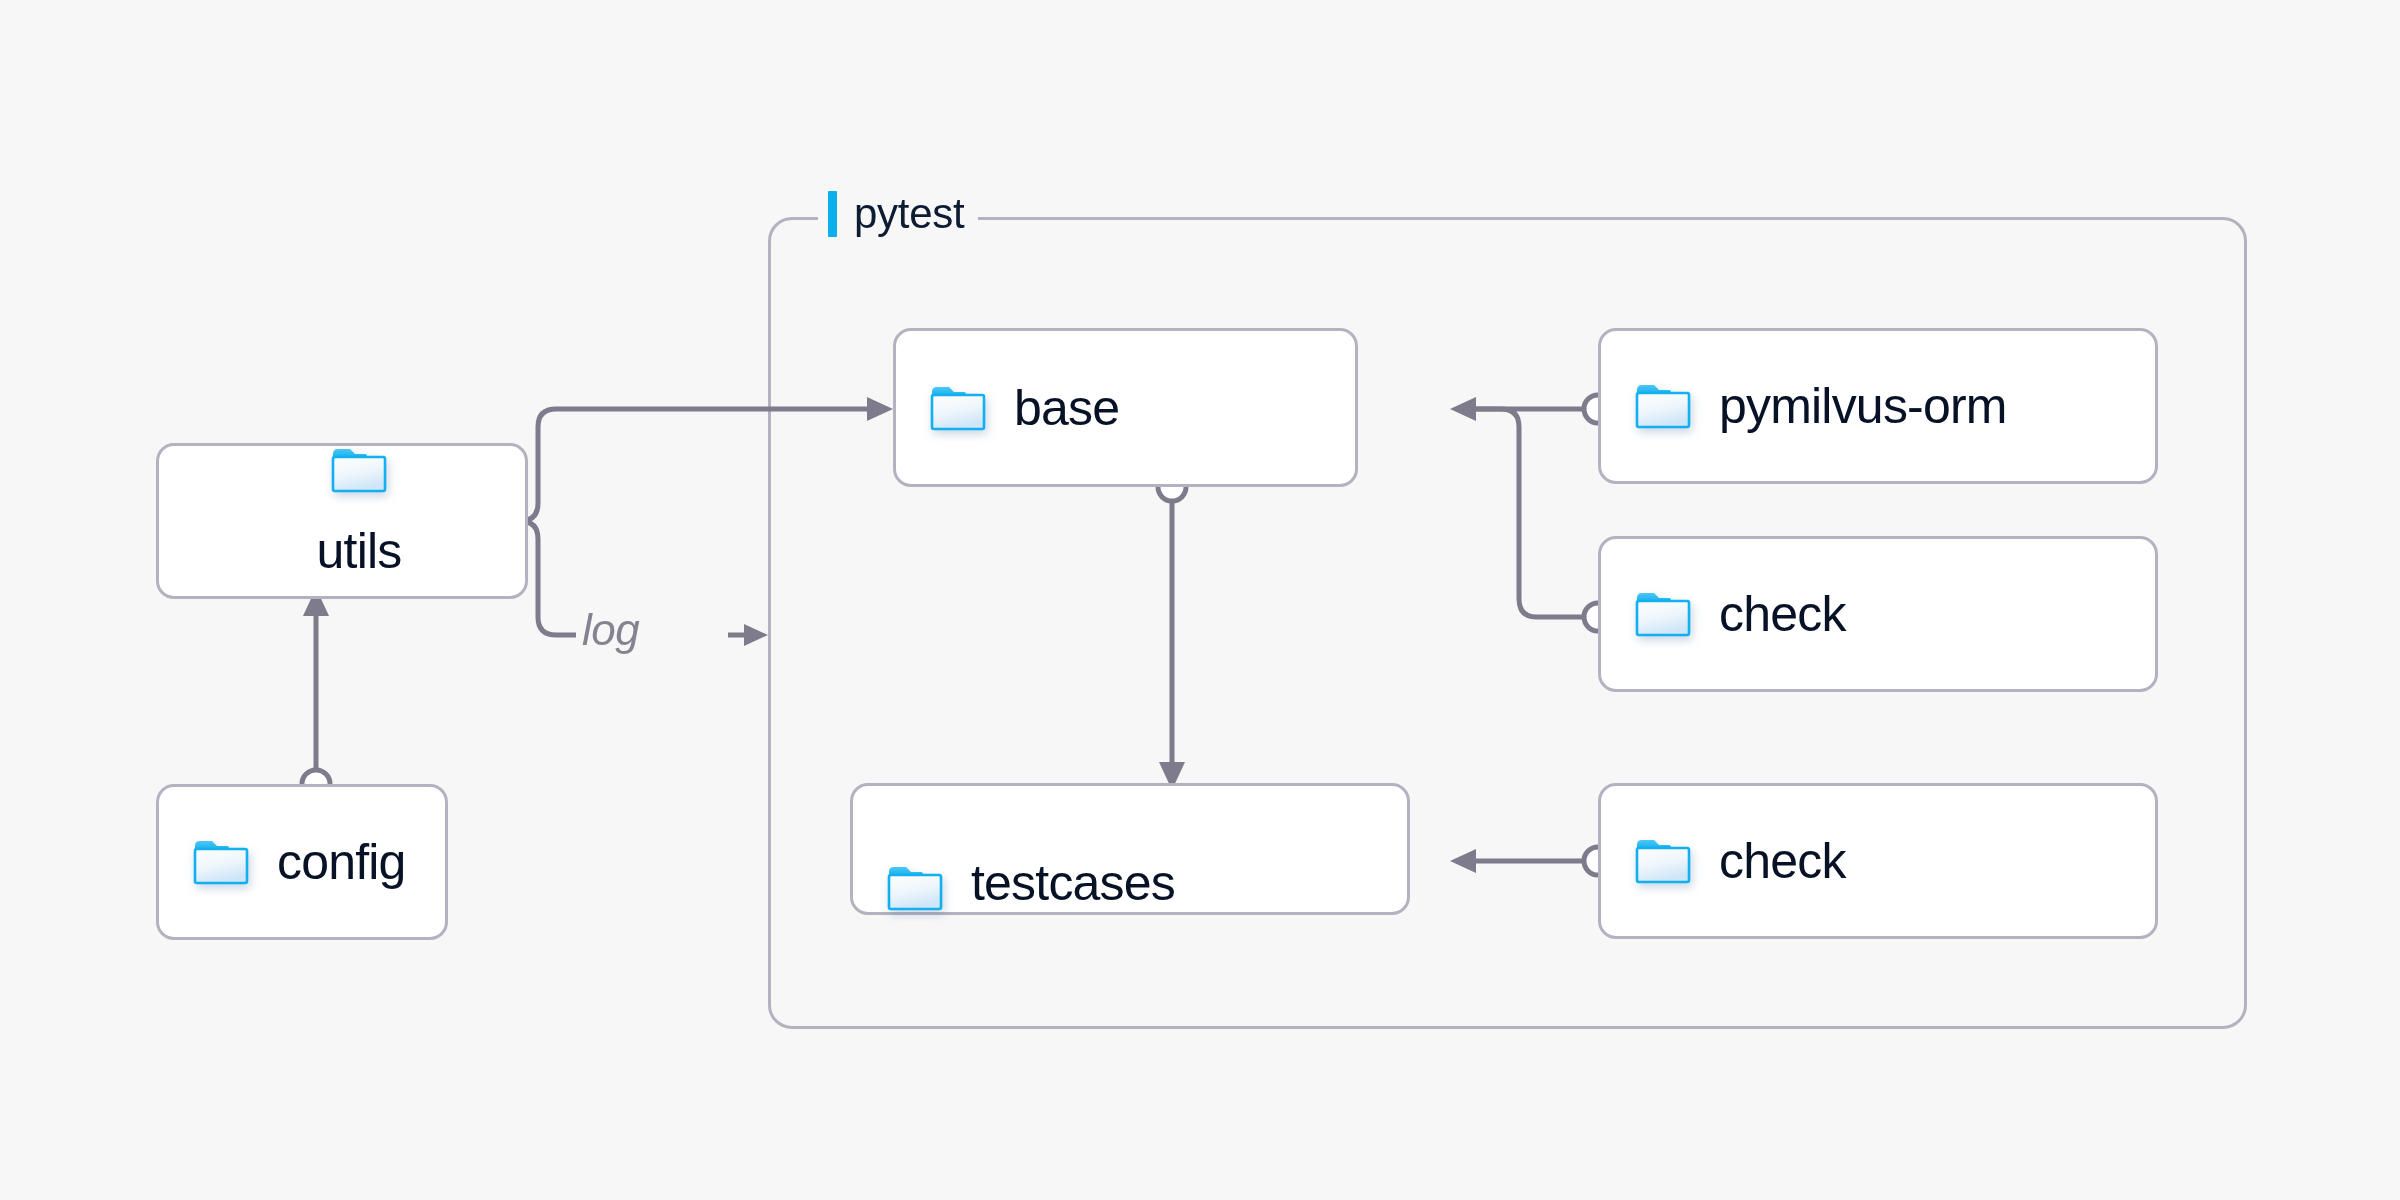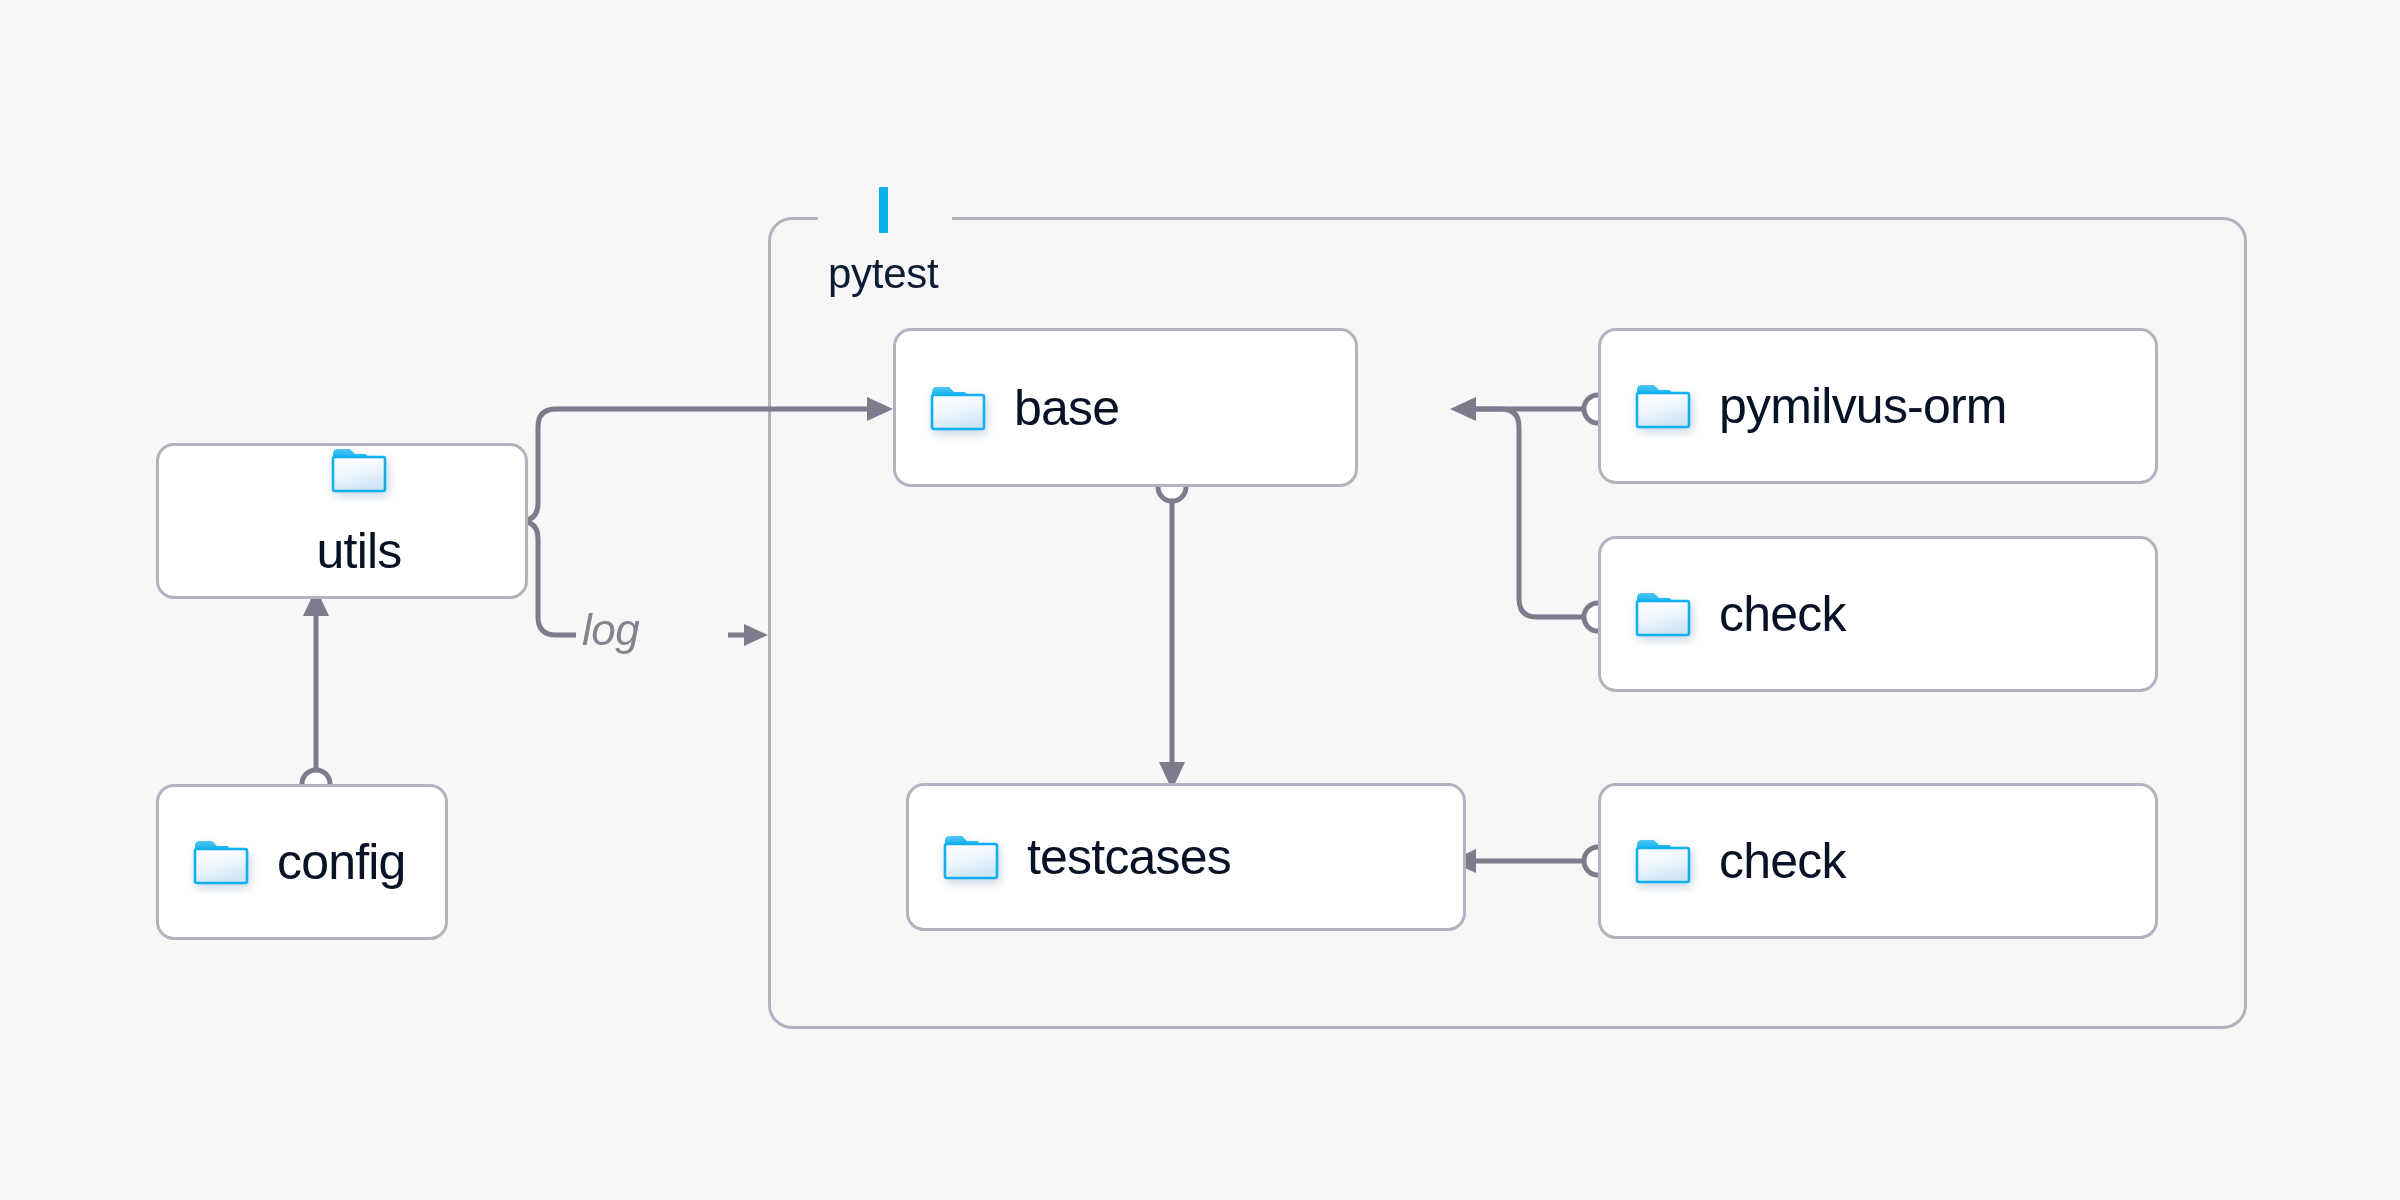--- a/index.html
+++ b/index.html
@@ -28,21 +28,20 @@
   }
   .group-label {
     position: absolute;
     display: flex;
     align-items: center;
     gap: 17px;
     background: #f7f7f7;
     padding: 0 14px 0 10px;
     height: 54px;
     box-sizing: border-box;
-    flex-direction: column;
   }
   .group-label .bar {
     width: 9px;
     height: 46px;
     background: #0bafec;
     border-radius: 1px;
     flex: none;
   }
   .group-label .txt {
     font-size: 42px;
@@ -207,21 +206,21 @@
   <div class="node" style="left:893px; top:328px; width:465px; height:159px;">
     <span class="folder-icon">
       <svg viewBox="0 0 56 48" width="56" height="48">
         <path d="M2 8 Q2 3 7 3 L19 3 L24 8 L34 8 Q36 8 36 10 L36 13 L2 13 Z" fill="url(#folderTab)"></path>
         <rect x="2" y="11" width="52" height="34" rx="2" fill="url(#folderFill)" stroke="#12b0f0" stroke-width="2.6"></rect>
       </svg>
     </span>
     <span class="label">base</span>
   </div>
 
-  <div class="node" style="left:906px; top:783px; width:560px; height:148px;">
+  <div class="node" style="left:850px; top:783px; width:560px; height:132px;align-items:flex-end;">
     <span class="folder-icon">
       <svg viewBox="0 0 56 48" width="56" height="48">
         <path d="M2 8 Q2 3 7 3 L19 3 L24 8 L34 8 Q36 8 36 10 L36 13 L2 13 Z" fill="url(#folderTab)"></path>
         <rect x="2" y="11" width="52" height="34" rx="2" fill="url(#folderFill)" stroke="#12b0f0" stroke-width="2.6"></rect>
       </svg>
     </span>
     <span class="label">testcases</span>
   </div>
 
   <div class="node" style="left:1598px; top:328px; width:560px; height:156px;">

